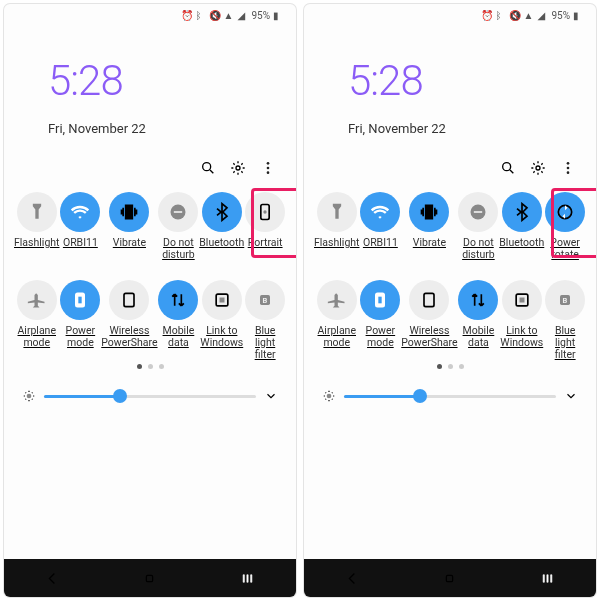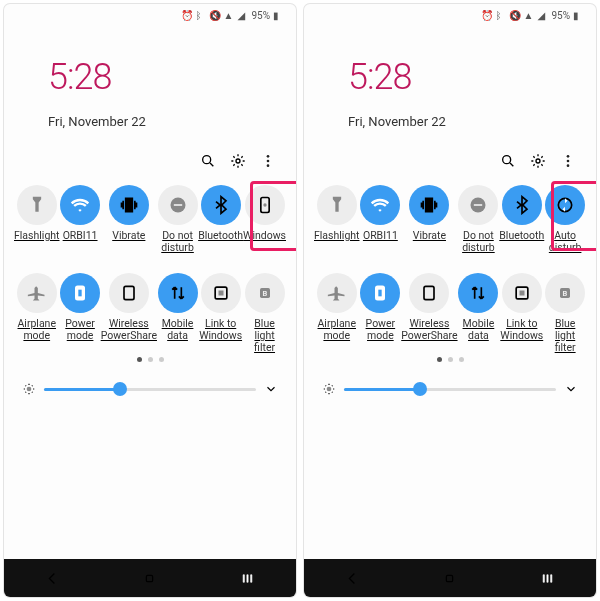--- a/index.html
+++ b/index.html
@@ -31,23 +31,23 @@
     gap: 3px;
     padding: 0 12px;
     font-size: 10px;
     color: #555;
   }
   .status-bar svg, .status-bar .sicon { width: 11px; height: 11px; fill: #555; }
   .clock-block {
     padding: 30px 0 6px 44px;
   }
   .time {
-    font-size: 36px;
+    font-size: 42px;
     font-weight: 300;
-    color: #be185d;
+    color: #8b5cf6;
     letter-spacing: -1px;
   }
   .date {
     font-size: 13px;
     color: #333;
     margin-top: 16px;
   }
   .util-row {
     display: flex;
     justify-content: flex-end;
@@ -300,21 +300,21 @@
         </div>
         <div class="lbl">Bluetooth</div>
       </div>
       <div class="tile">
         <div class="highlight"></div>
         <div class="circ off">
           <svg viewBox="0 0 24 24">
             <use href="#i-portrait"></use>
           </svg>
         </div>
-        <div class="lbl">Windows</div>
+        <div class="lbl">Portrait</div>
       </div>
       <div class="tile">
         <div class="circ off">
           <svg viewBox="0 0 24 24">
             <use href="#i-airplane"></use>
           </svg>
         </div>
         <div class="lbl">Airplane mode</div>
       </div>
       <div class="tile">
@@ -453,21 +453,21 @@
         </div>
         <div class="lbl">Bluetooth</div>
       </div>
       <div class="tile">
         <div class="highlight"></div>
         <div class="circ on">
           <svg viewBox="0 0 24 24">
             <use href="#i-autorotate"></use>
           </svg>
         </div>
-        <div class="lbl">Auto disturb</div>
+        <div class="lbl">Power rotate</div>
       </div>
       <div class="tile">
         <div class="circ off">
           <svg viewBox="0 0 24 24">
             <use href="#i-airplane"></use>
           </svg>
         </div>
         <div class="lbl">Airplane mode</div>
       </div>
       <div class="tile">

